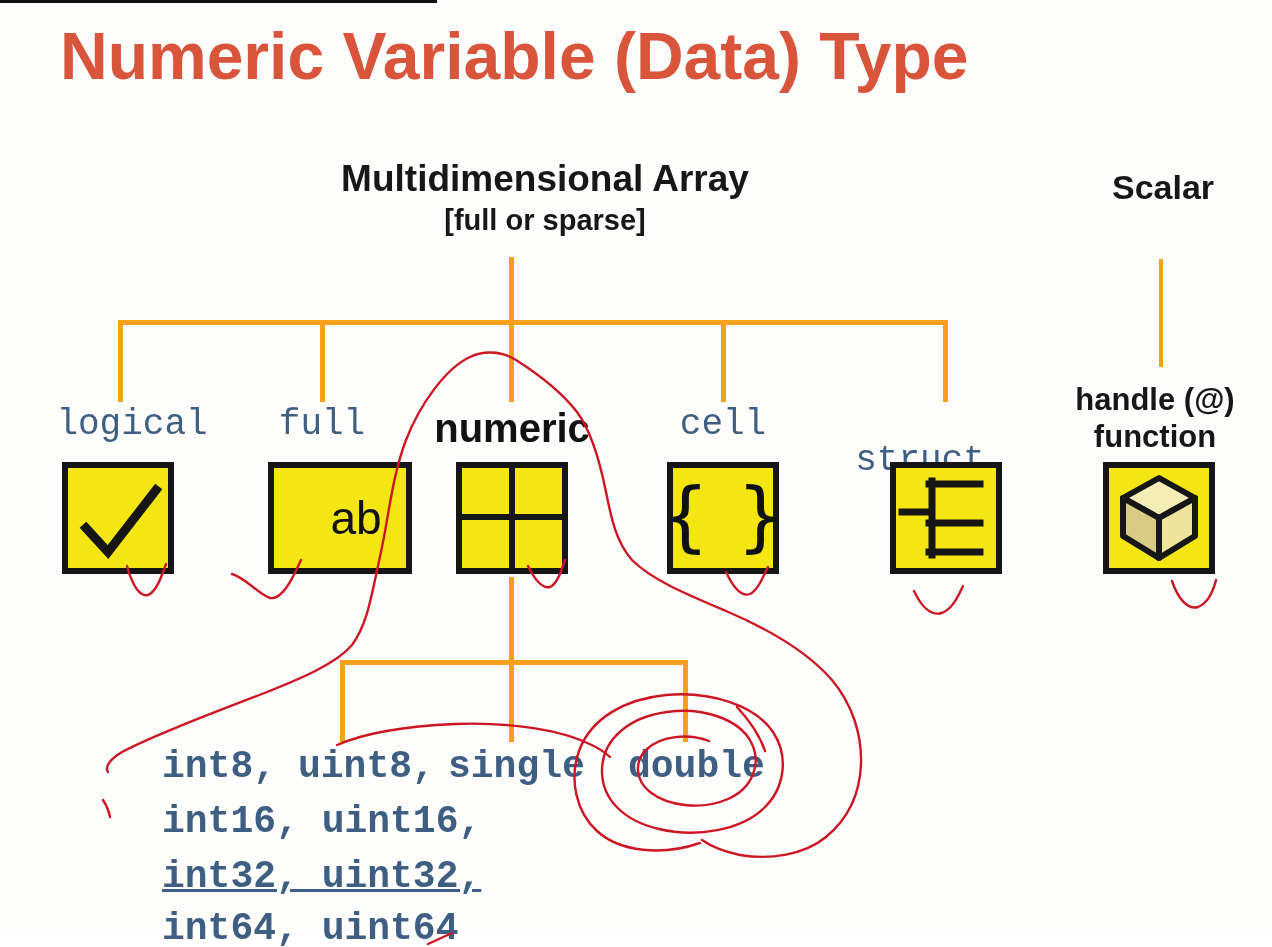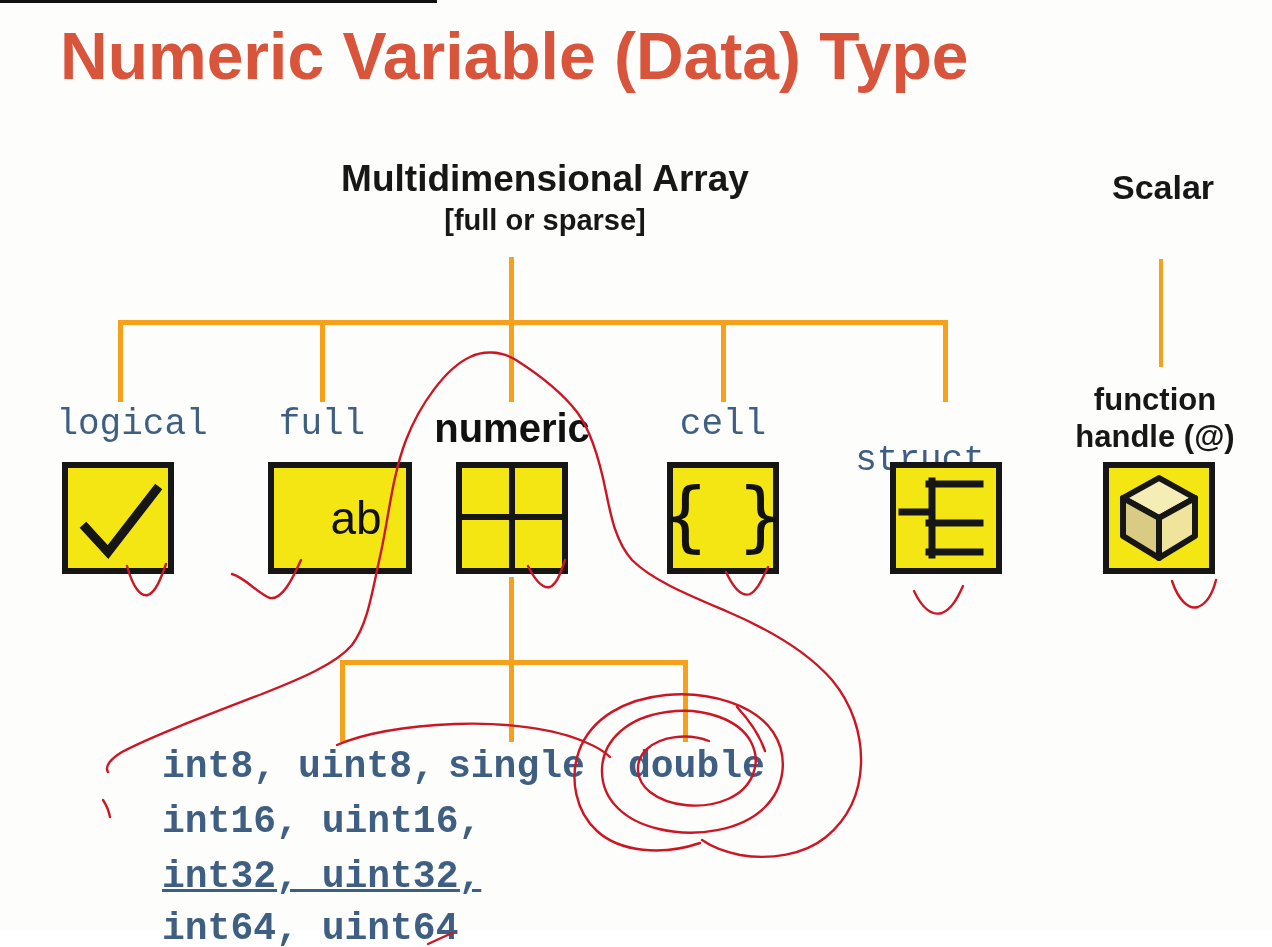--- a/index.html
+++ b/index.html
@@ -48,22 +48,22 @@
 
   <div class="top-artifact"></div>
 
   <h1 class="title">Numeric Variable (Data) Type</h1>
 
   <div class="root-title">Multidimensional Array</div>
   <div class="root-sub">[full or sparse]</div>
 
   <div class="scalar-title">Scalar</div>
   <div class="fh-label">
+    <div>handle (@)</div>
     <div>function</div>
-    <div>handle (@)</div>
   </div>
 
   <div class="ln" style="left:509px;top:257px;width:5px;height:66px;"></div>
   <div class="ln" style="left:118px;top:320px;width:830px;height:5px;"></div>
   <div class="ln" style="left:118px;top:322px;width:5px;height:80px;"></div>
   <div class="ln" style="left:320px;top:322px;width:5px;height:80px;"></div>
   <div class="ln" style="left:509px;top:322px;width:5px;height:80px;"></div>
   <div class="ln" style="left:721px;top:322px;width:5px;height:80px;"></div>
   <div class="ln" style="left:943px;top:322px;width:5px;height:80px;"></div>
   <div class="ln" style="left:509px;top:577px;width:5px;height:165px;"></div>

